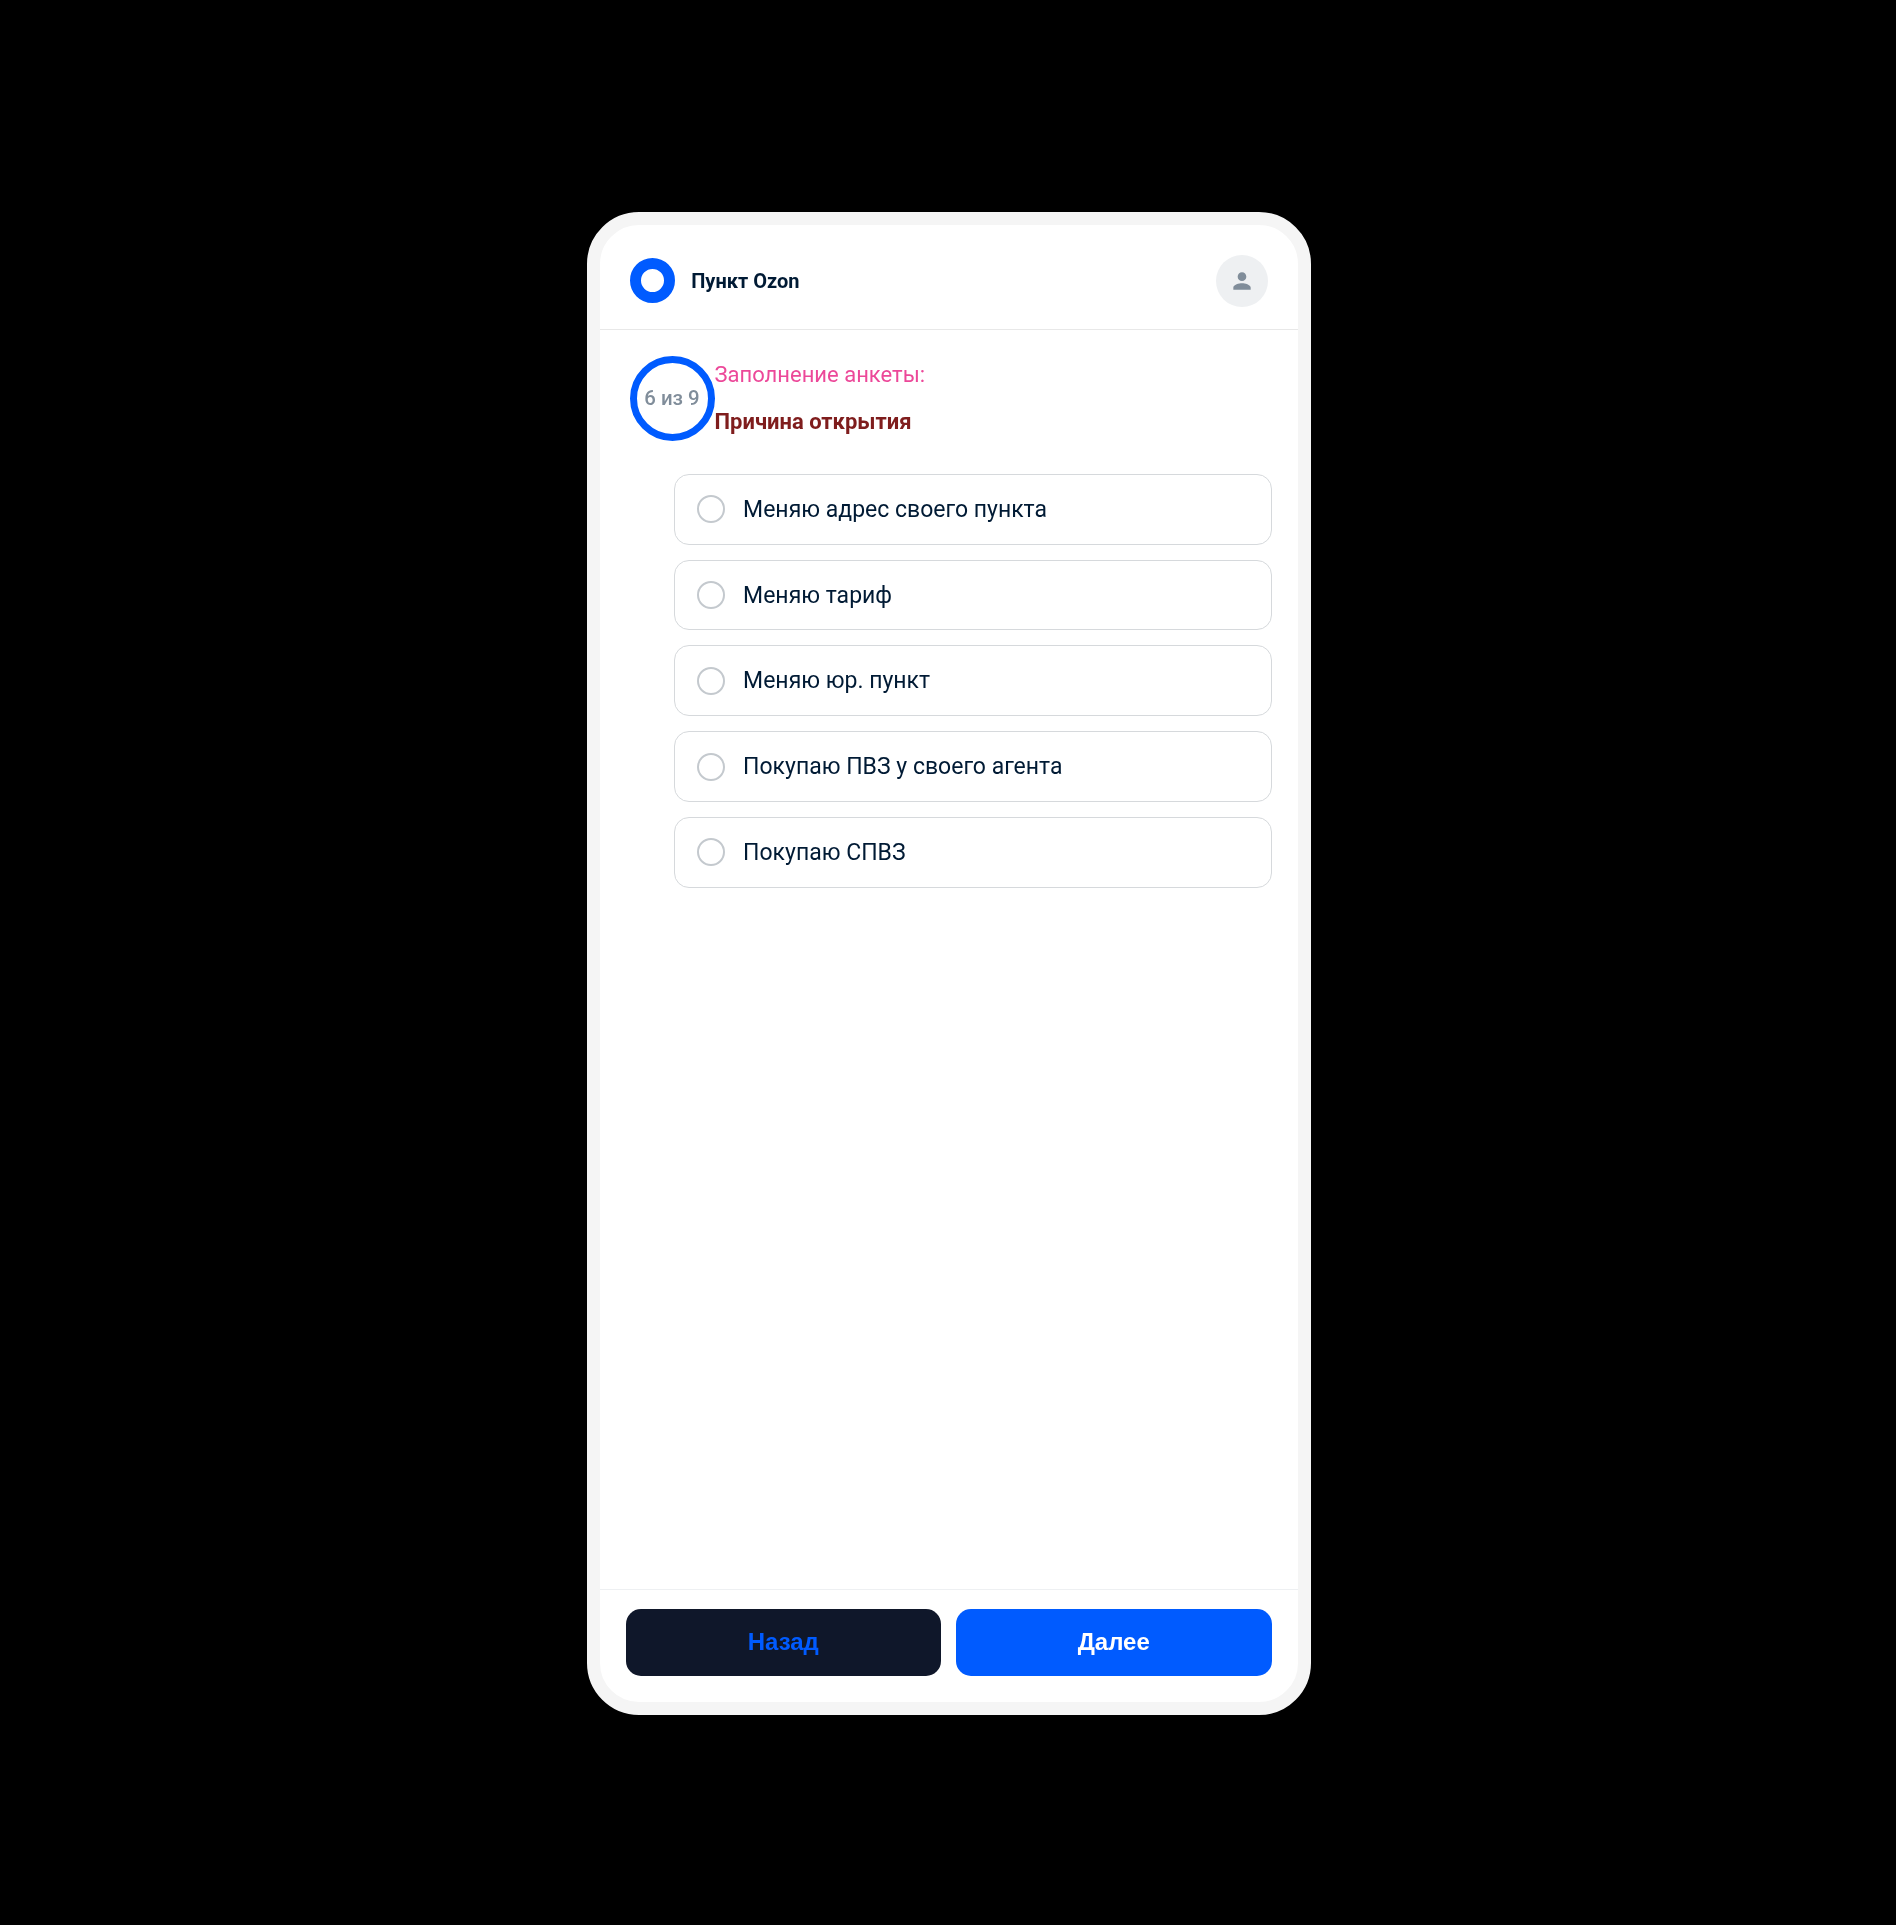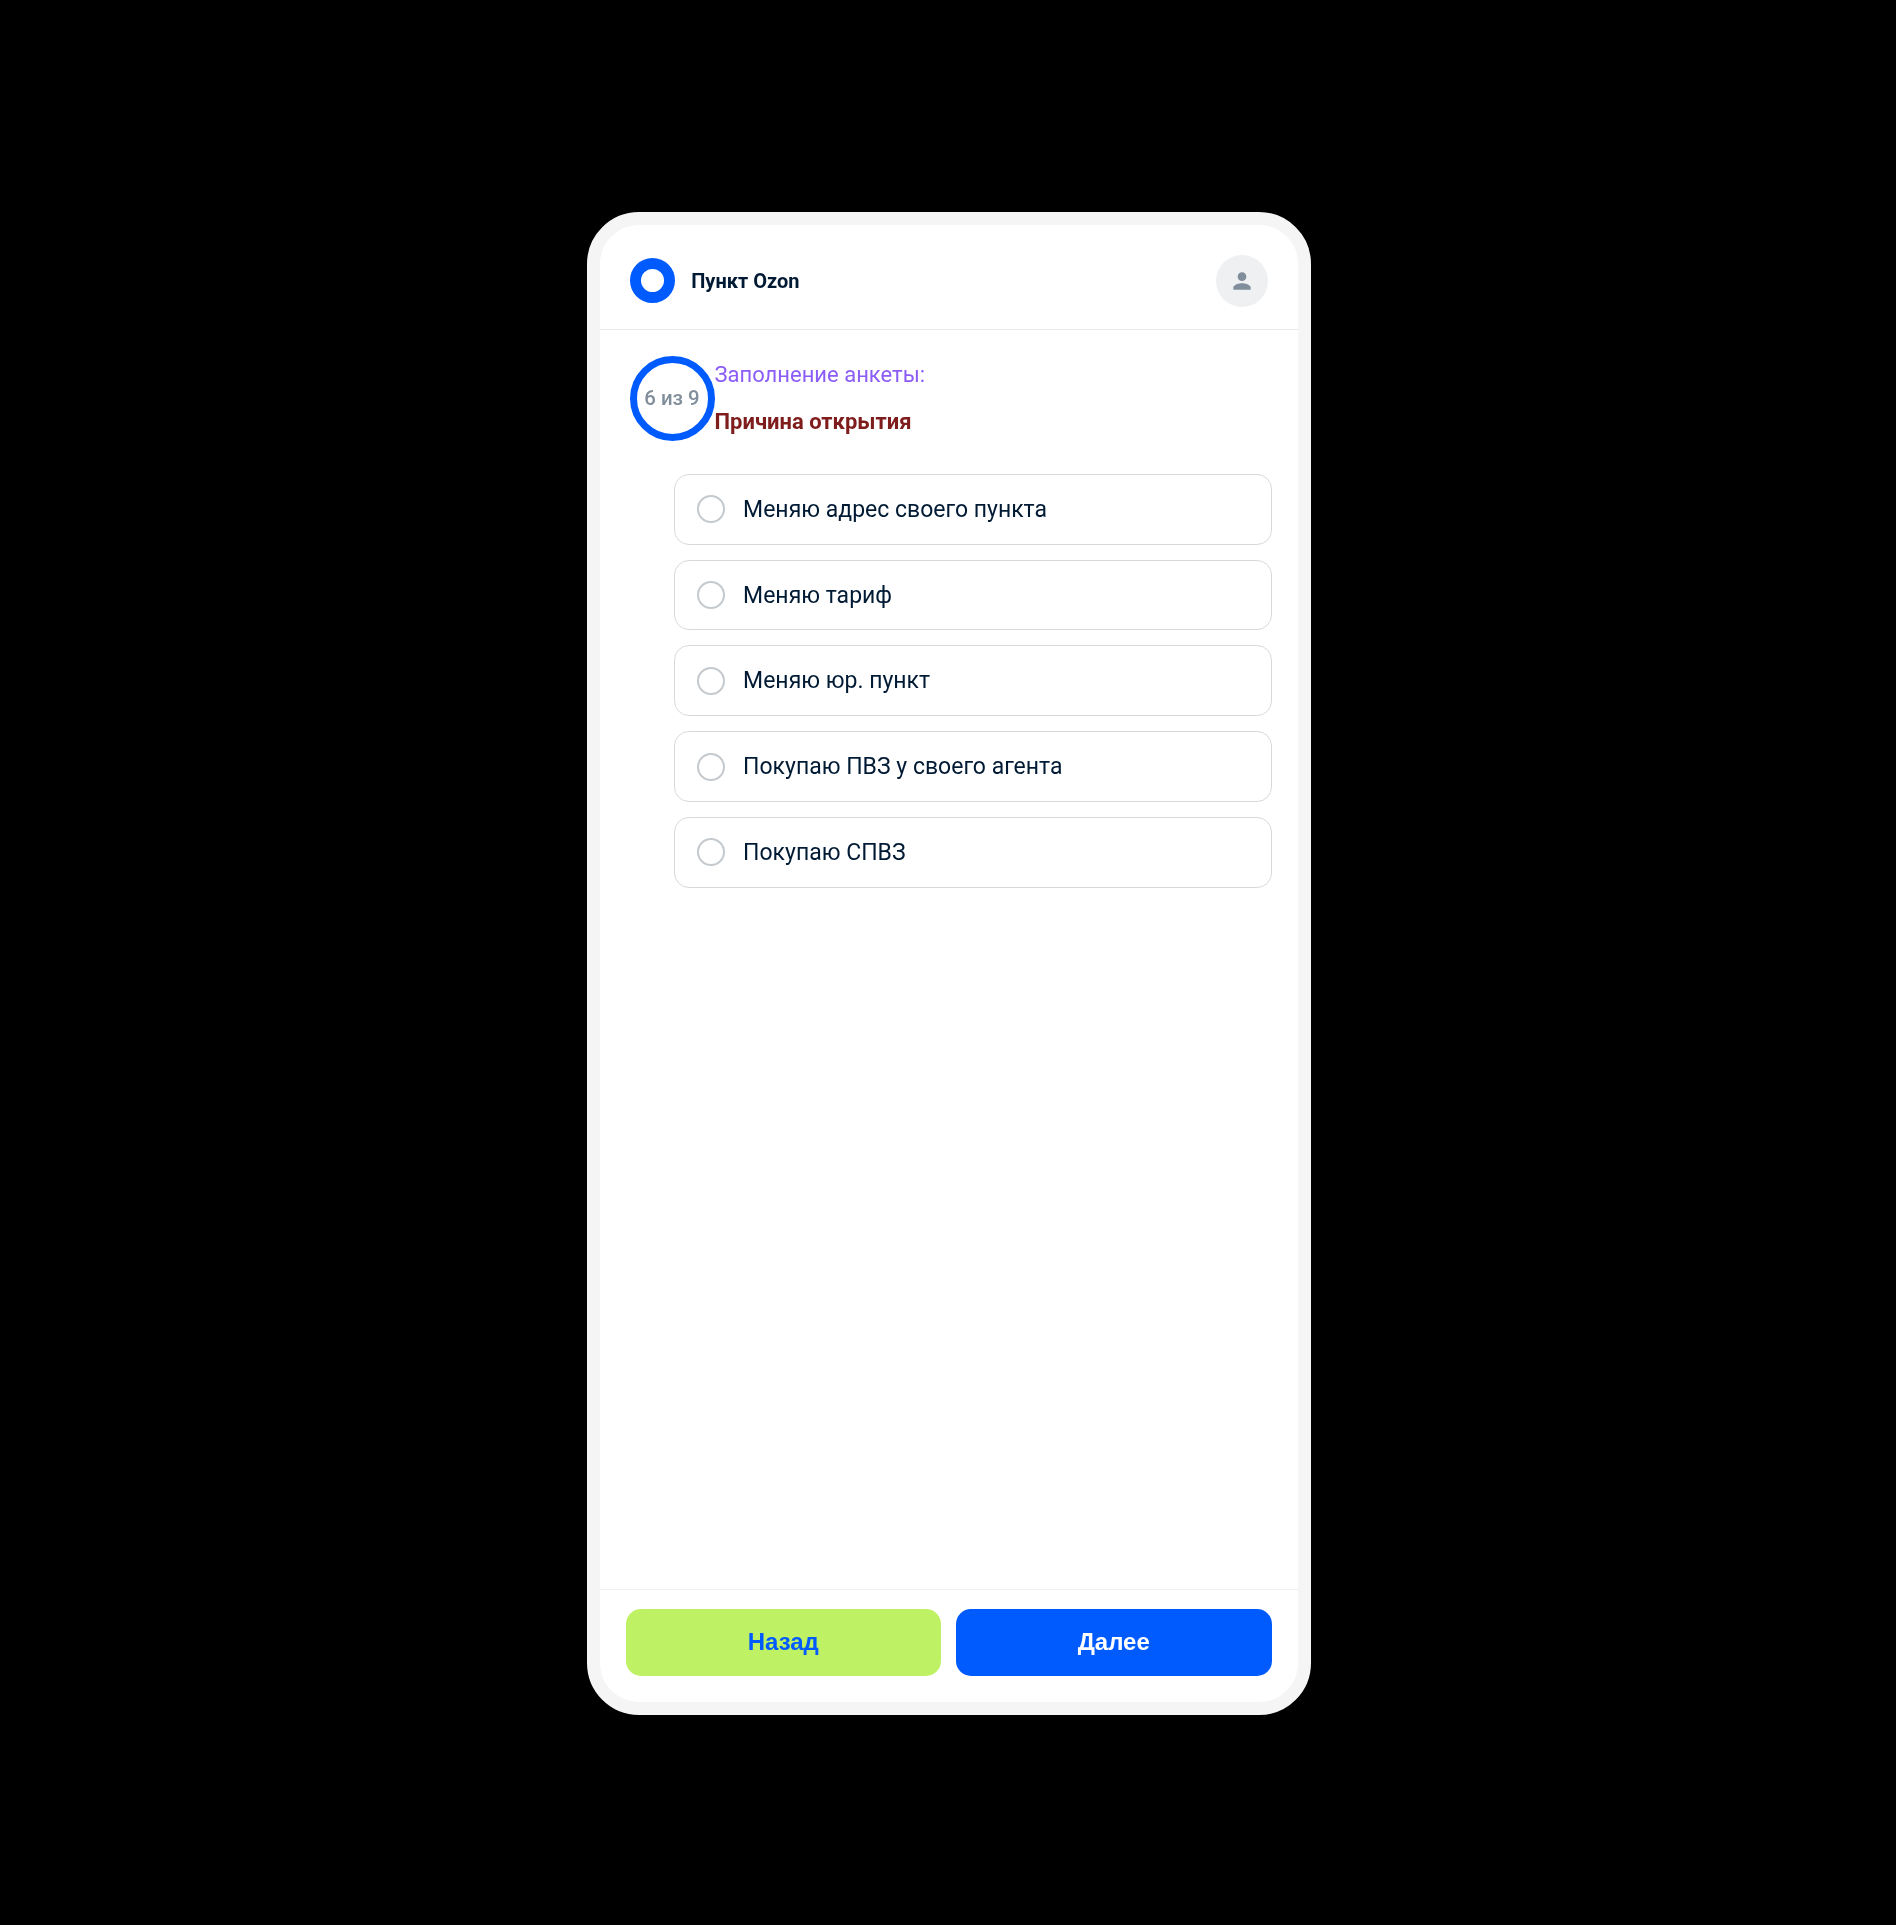--- a/index.html
+++ b/index.html
@@ -99,21 +99,21 @@
 
     .progress-labels {
       display: flex;
       flex-direction: column;
       gap: 5.6px;
     }
 
     .progress-title {
       font-size: 22px;
       font-weight: 400;
-      color: #8b5cf6;
+      color: #ec4899;
     }
 
     .progress-subtitle {
       font-size: 22px;
       font-weight: 700;
       color: #7f1d1d;
       margin-top: 16px;
     }
 
     .options-list {
@@ -166,21 +166,21 @@
       flex: 1;
       height: 67px;
       border-radius: 15px;
       border: none;
       font-size: 24px;
       font-weight: 600;
       cursor: pointer;
     }
 
     .btn-secondary {
-      background: #bef264;
+      background: #0f172a;
       color: #005bff;
     }
 
     .btn-primary {
       background: #005bff;
       color: #ffffff;
     }
   </style>
 </head>
 <body>

